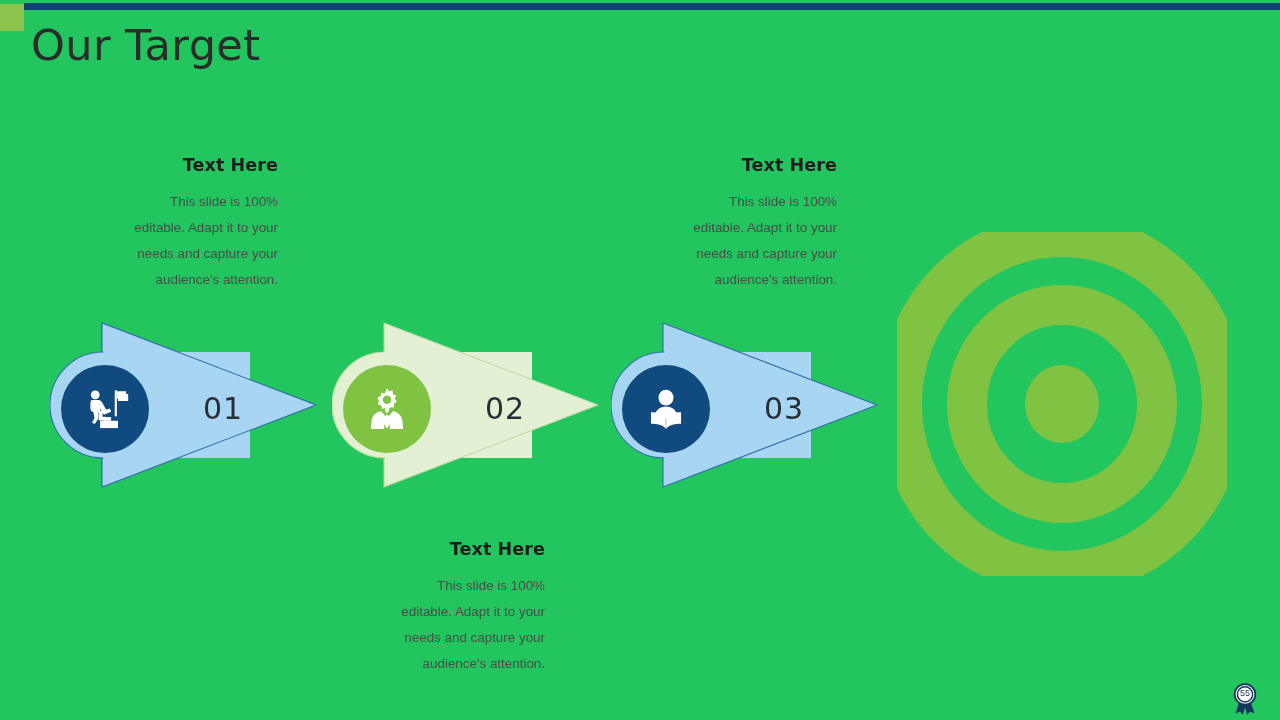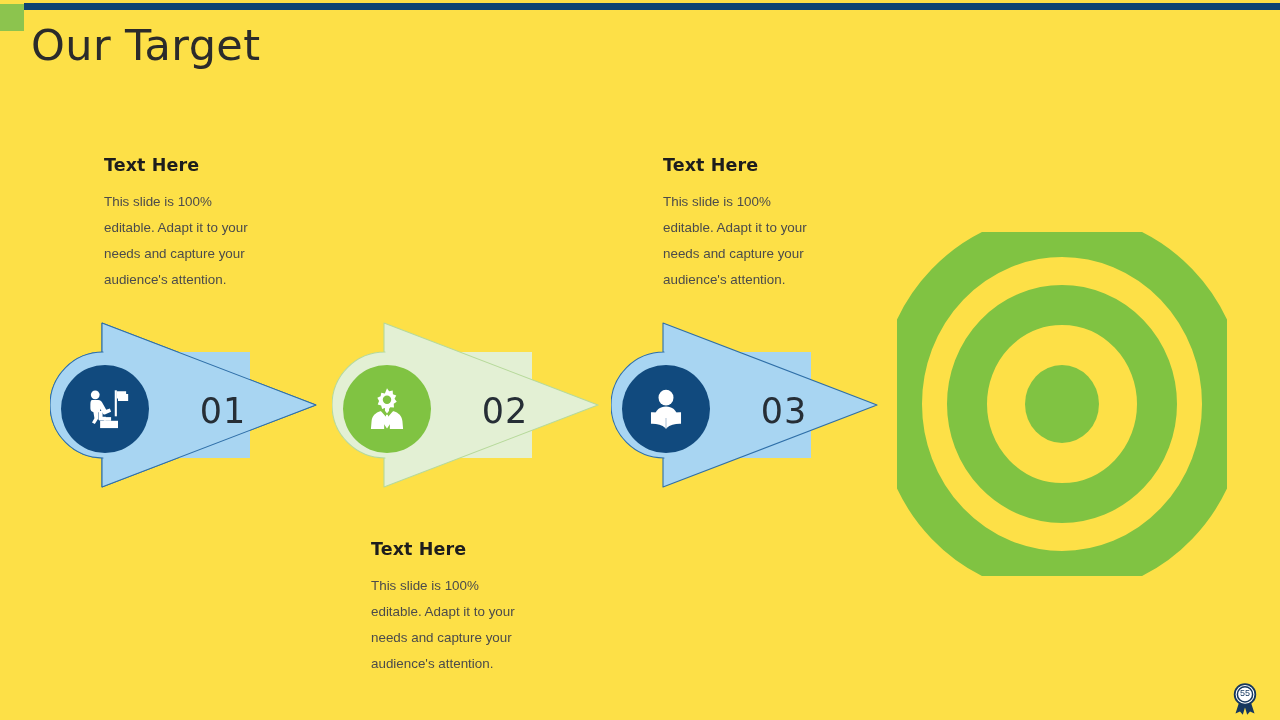--- a/index.html
+++ b/index.html
@@ -2,35 +2,35 @@
 <html><head>
 <meta charset="utf-8">
 <style>
   html,body{margin:0;padding:0;}
   body{
     width:1280px;height:720px;overflow:hidden;position:relative;
     background:#ffffff;
     font-family:"Liberation Sans", sans-serif;
     -webkit-font-smoothing:antialiased;
   }
-  #slide{position:absolute;inset:0;background:#fde047;}
+  #slide{position:absolute;inset:0;background:#22c55e;}
 
   
   .top-bar{position:absolute;left:24px;top:3px;width:1256px;height:7px;background:#0e4471;}
   .accent-square{position:absolute;left:0px;top:4px;width:24px;height:27px;background:#8cc44e;}
   .page-title{
     position:absolute;left:31px;top:16px;
     font-size:43px;line-height:58px;color:#2b2b2b;
     font-weight:400;letter-spacing:0.4px;
     font-family:"DejaVu Sans", sans-serif;
     white-space:nowrap;
   }
 
   
-  .caption{position:absolute;text-align:left;}
+  .caption{position:absolute;text-align:right;margin-left:16px;}
   .caption .cap-title{
     font-size:17.5px;font-weight:bold;color:#1d1d1d;
     font-family:"DejaVu Sans", sans-serif;
     letter-spacing:0.1px;margin-bottom:14px;white-space:nowrap;
   }
   .caption .cap-body{
     font-size:13.4px;line-height:26px;color:#4b4b4b;
     font-family:"Liberation Sans", sans-serif;
   }
   #caption-1{left:104px;top:155px;width:158px;}
@@ -47,21 +47,21 @@
   .step-circle{
     position:absolute;top:52px;left:11px;width:88px;height:88px;border-radius:50%;
     display:flex;align-items:center;justify-content:center;
   }
   .circle-navy{background:#114a7e;}
   .circle-green{background:#80c342;}
   .step-circle svg{position:static;width:52px;height:52px;display:block;}
 
   .step-number{
     position:absolute;top:78px;left:118px;width:110px;
-    text-align:center;font-size:35px;color:#262e36;
+    text-align:center;font-size:30px;color:#262e36;
     font-family:"DejaVu Sans", sans-serif;font-weight:400;letter-spacing:1px;
   }
 
   
   #target-graphic{position:absolute;left:897px;top:232px;width:330px;height:344px;}
   #target-graphic svg{width:100%;height:100%;display:block;}
 
   
   #slide-badge{position:absolute;left:1228px;top:682px;width:34px;height:34px;}
   #slide-badge svg{width:100%;height:100%;display:block;}

